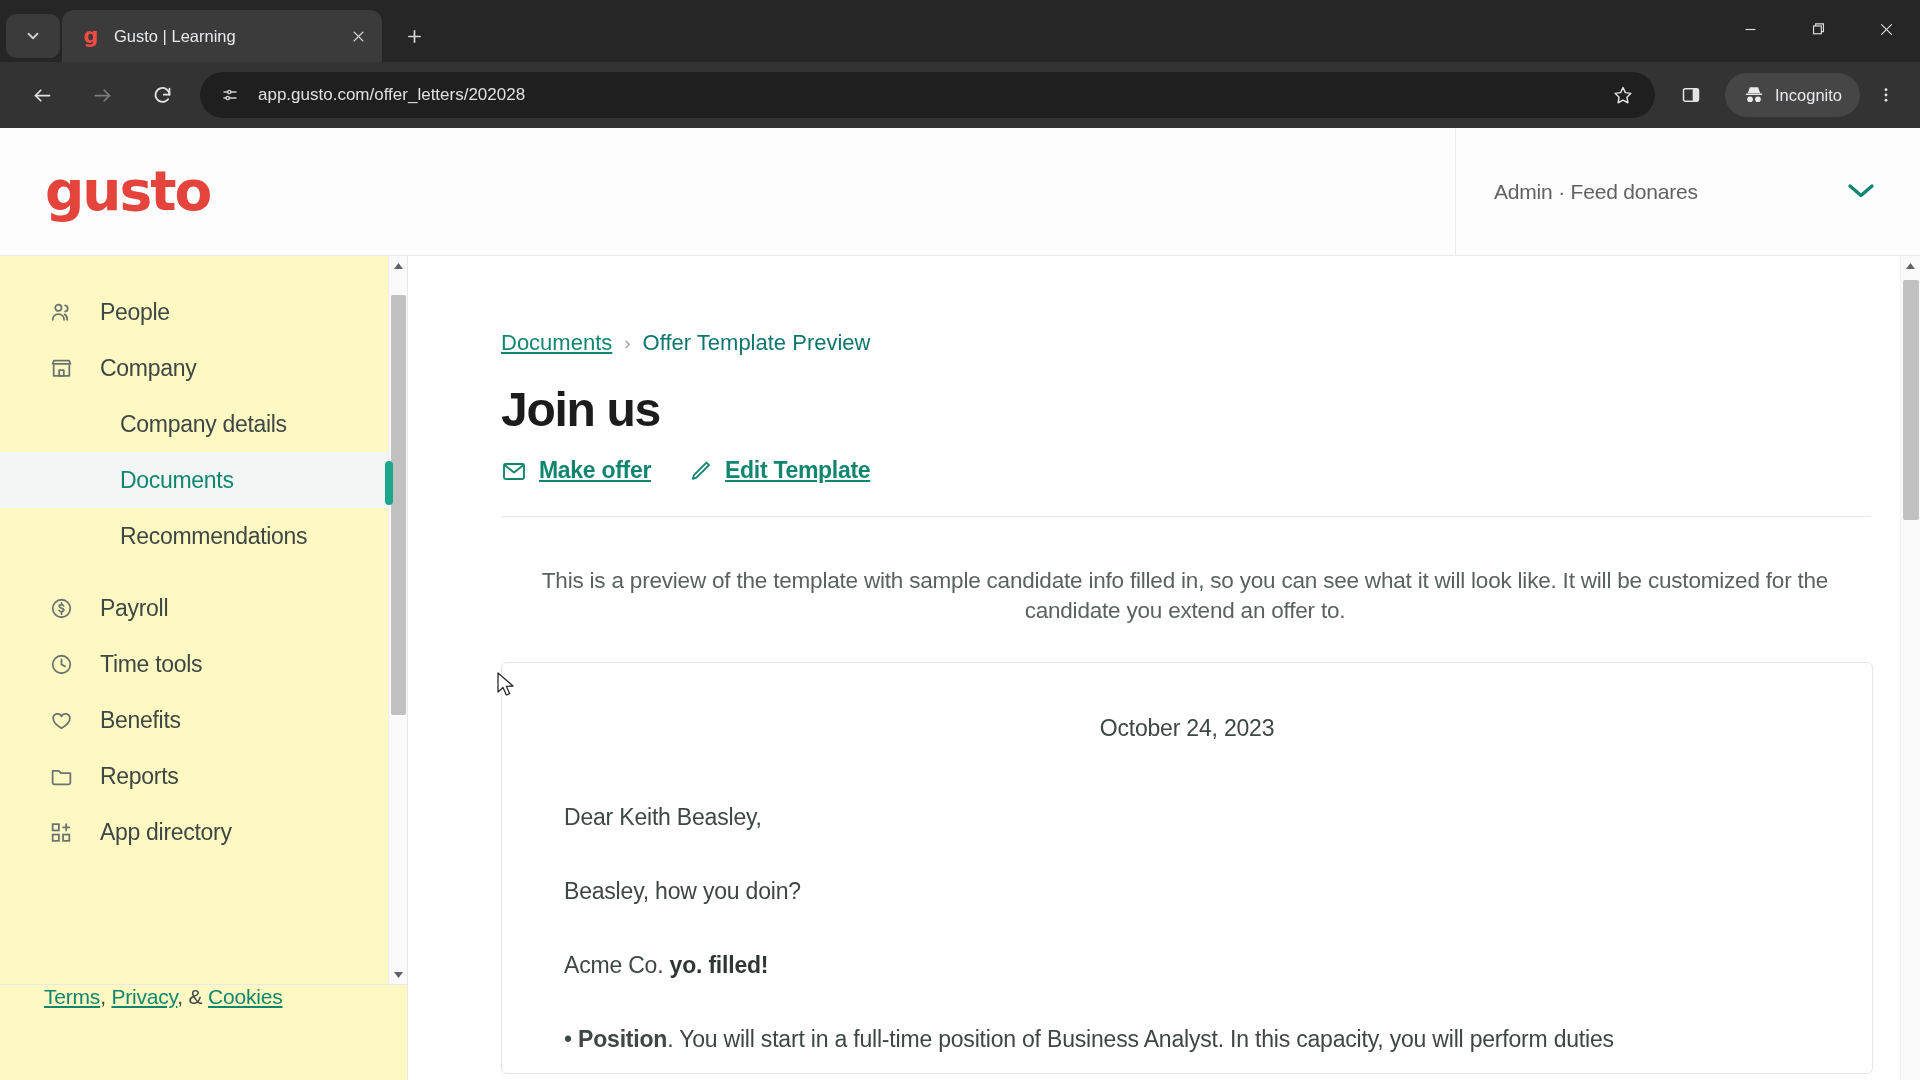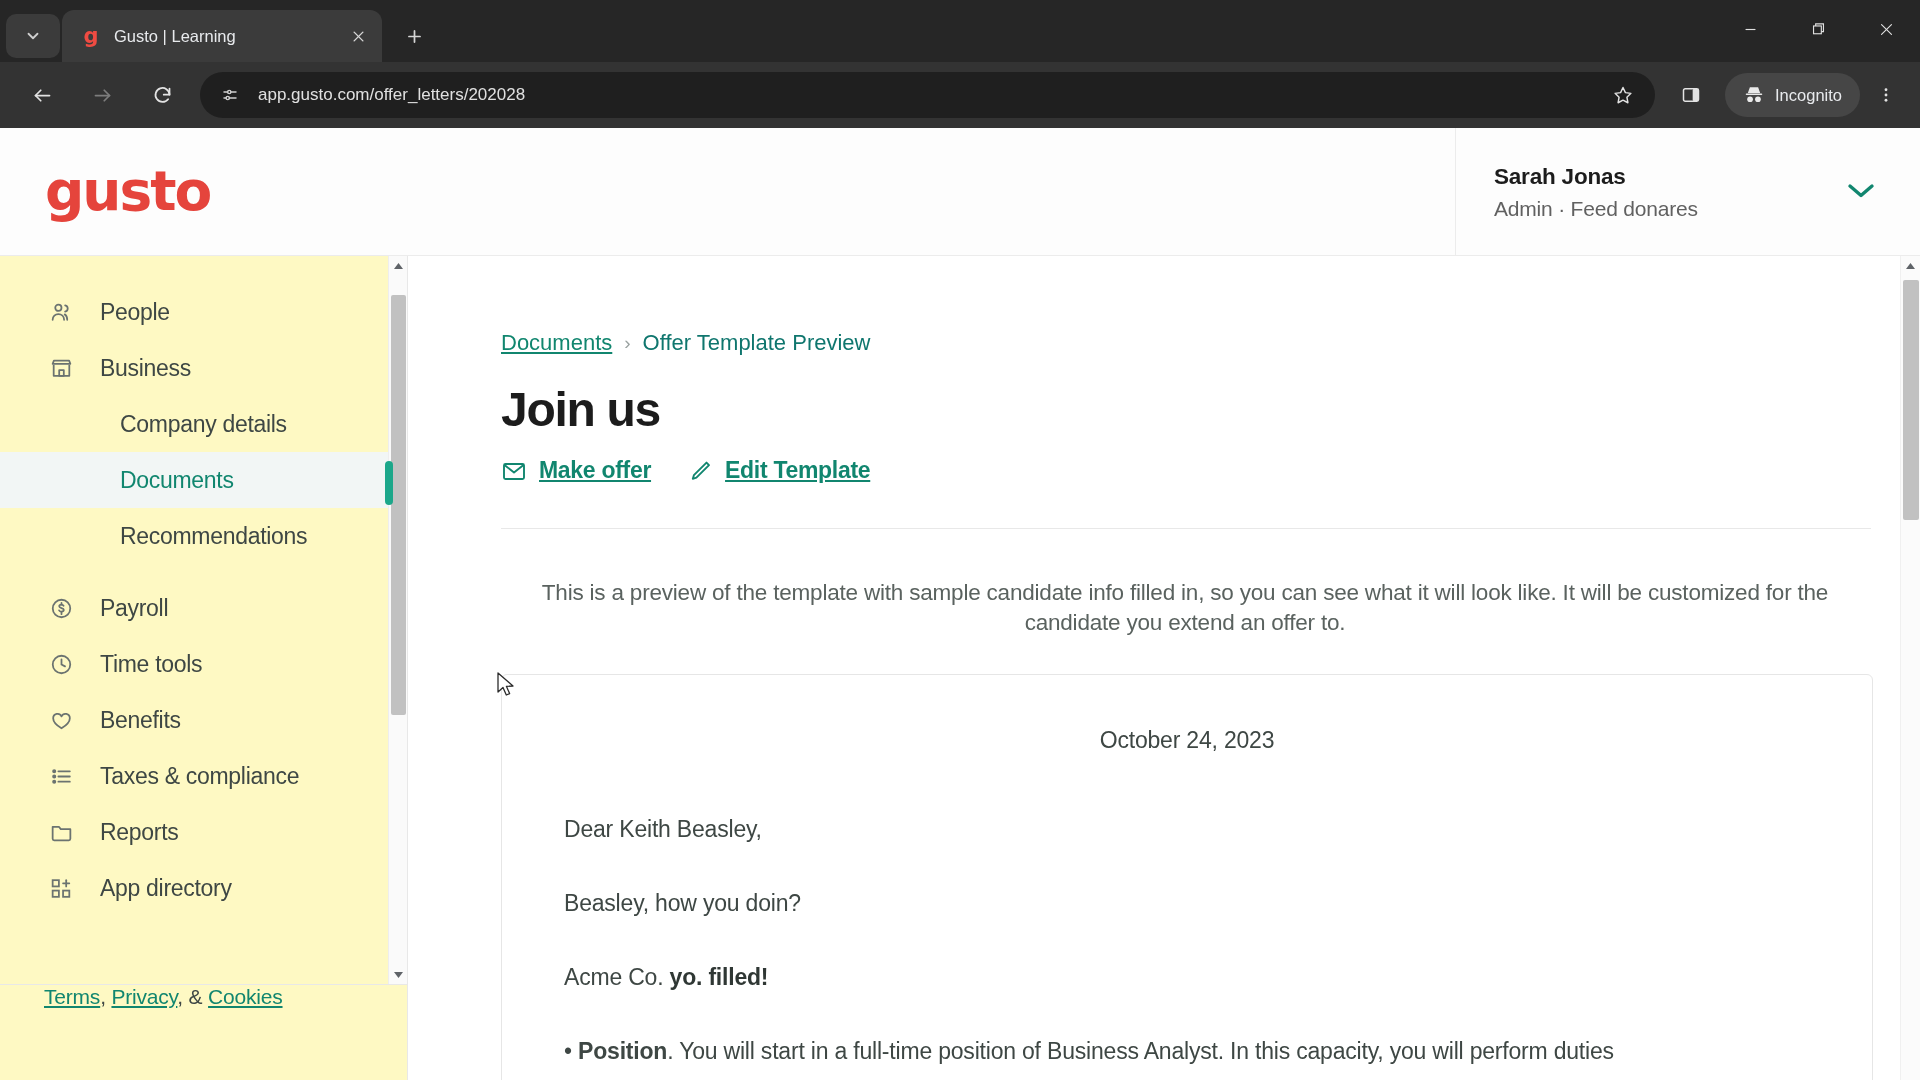--- a/index.html
+++ b/index.html
@@ -167,21 +167,21 @@
 
   .breadcrumb{ display:flex; align-items:center; font-size:22px; margin-bottom:26px; }
   .breadcrumb a{ color:#11866f; text-decoration:underline; }
   .breadcrumb .sep{ color:#9aa2a0; margin:0 12px; font-size:19px; }
   .breadcrumb .cur{ color:#0f766e; }
 
   .page-title{
     font-size:48px; font-weight:bold; color:#1c1c1c;
     letter-spacing:-1.3px; margin-bottom:20px;
   }
-  .actions{ display:flex; align-items:center; margin-bottom:44px; }
+  .actions{ display:flex; align-items:center; margin-bottom:32px; }
   .action{ display:flex; align-items:center; margin-right:36px; }
   .action .aico{width:26px;height:26px;margin-right:12px;display:flex;align-items:center;justify-content:center;}
   .action .aico svg{width:24px;height:22px;}
   .action .albl{ font-size:23px; font-weight:bold; color:#11866f; text-decoration:underline; letter-spacing:-.3px; }
 
   .divider{ height:1px; background:#e8e8e8; width:1370px; }
 
   .preview-note{
     font-size:22.5px; color:#5a625f; text-align:center;
     line-height:1.34; width:1340px; margin:49px 0 36px 14px;
@@ -321,21 +321,20 @@
         </svg>
     </div>
   </div>
 
   <div class="viewport">
 
     <div class="gheader">
       <div class="logo">gusto</div>
       <div class="profile">
         <div class="profile-text">
-          <div class="profile-name">Sarah Jonas</div>
           <div class="profile-sub">Admin · Feed donares</div>
         </div>
         <div class="profile-chevron">
           <svg viewBox="0 0 30 19" fill="none" stroke="#11866f" stroke-width="3.4" stroke-linecap="round" stroke-linejoin="round">
               <polyline points="4 5 15 14.5 26 5"></polyline>
             </svg>
         </div>
       </div>
     </div>
 
@@ -357,21 +356,21 @@
           </div>
 
           <div class="nav-item">
             <span class="ico">
               <svg viewBox="0 0 24 24" fill="none" stroke="#6b7370" stroke-width="1.7" stroke-linejoin="round">
                   <path d="M3.5 7.5h17l-1.2-3H4.7z"></path>
                   <path d="M4.5 8.5V19h15V8.5"></path>
                   <rect x="9.8" y="13.5" width="4.4" height="5.5"></rect>
                 </svg>
             </span>
-            <span class="lbl">Business</span>
+            <span class="lbl">Company</span>
           </div>
 
           <div class="nav-item sub">
             <span class="lbl">Company details</span>
           </div>
 
           <div class="nav-item sub active">
             <span class="lbl">Documents</span>
           </div>
 
@@ -405,33 +404,20 @@
 
           <div class="nav-item">
             <span class="ico">
               <svg viewBox="0 0 24 24" fill="none" stroke="#6b7370" stroke-width="1.7" stroke-linejoin="round">
                   <path d="M12 19.5S4 14.6 4 9.8a4.2 4.2 0 0 1 8-1.8 4.2 4.2 0 0 1 8 1.8c0 4.8-8 9.7-8 9.7z"></path>
                 </svg>
             </span>
             <span class="lbl">Benefits</span>
           </div>
 
-          <div class="nav-item">
-            <span class="ico">
-              <svg viewBox="0 0 24 24" fill="none" stroke="#6b7370" stroke-width="1.7" stroke-linecap="round">
-                  <circle cx="5" cy="7" r="1.1" fill="#6b7370"></circle>
-                  <circle cx="5" cy="12" r="1.1" fill="#6b7370"></circle>
-                  <circle cx="5" cy="17" r="1.1" fill="#6b7370"></circle>
-                  <line x1="9" y1="7" x2="20" y2="7"></line>
-                  <line x1="9" y1="12" x2="20" y2="12"></line>
-                  <line x1="9" y1="17" x2="20" y2="17"></line>
-                </svg>
-            </span>
-            <span class="lbl">Taxes &amp; compliance</span>
-          </div>
 
           <div class="nav-item">
             <span class="ico">
               <svg viewBox="0 0 24 24" fill="none" stroke="#6b7370" stroke-width="1.7" stroke-linejoin="round">
                   <path d="M3.5 6.5h6l1.8 2.3h9.2V18a1.5 1.5 0 0 1-1.5 1.5H5A1.5 1.5 0 0 1 3.5 18z"></path>
                 </svg>
             </span>
             <span class="lbl">Reports</span>
           </div>
 

